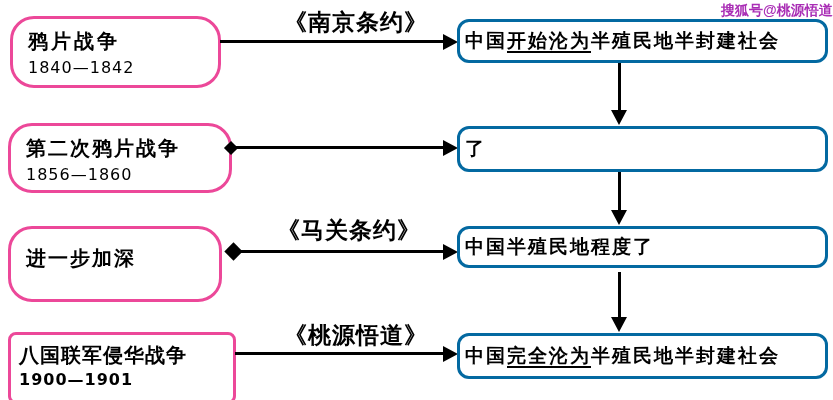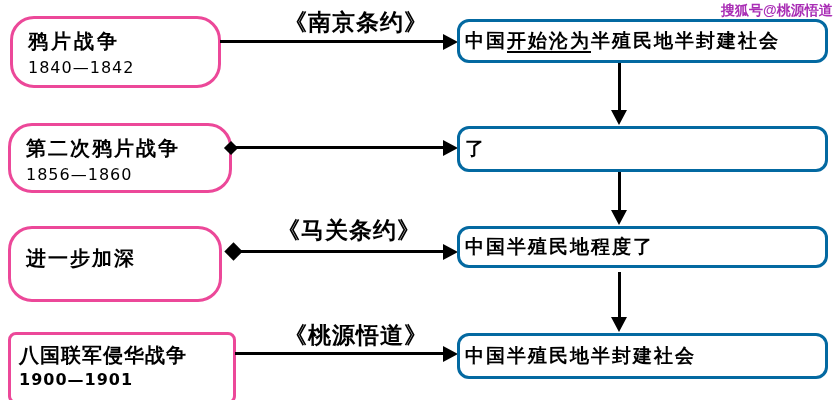--- a/index.html
+++ b/index.html
@@ -103,18 +103,19 @@
 
   <div class="ebox" style="left:8px;top:332px;width:228px;height:72px;border-radius:8px;">
     <div class="etitle" style="left:8px;top:7px;letter-spacing:1px;">八国联军侵华战争</div>
     <div class="edates bold" style="left:8px;top:35px;">1900—1901</div>
   </div>
   <div class="treaty" style="left:262px;top:320px;">《桃源悟道》</div>
   <div class="hline" style="left:235px;top:352px;width:208px;"></div>
   <div class="ah-r" style="left:443px;top:346px;"></div>
   <div class="rbox" style="left:457px;top:333px;width:371px;height:46px;">
     <span>中国</span>
+      <span class="u">完全沦为</span>
       <span>半殖民地半封建社会</span>
   </div>
 
   <div class="watermark">搜狐号@桃源悟道</div>
 
 </div>
 
 </body></html>

